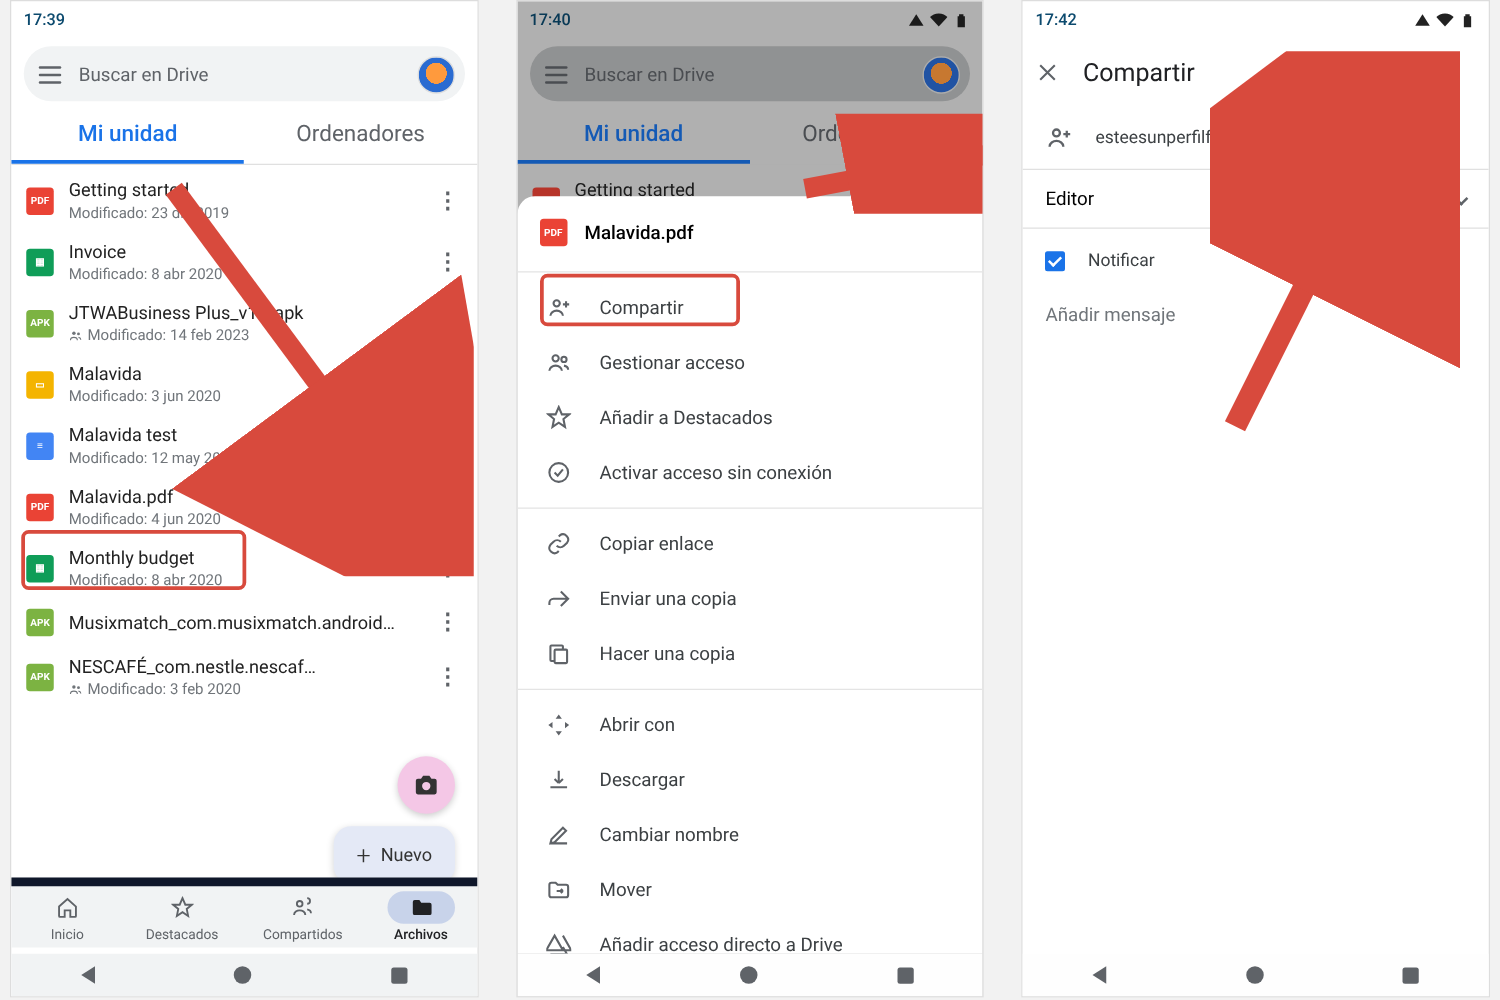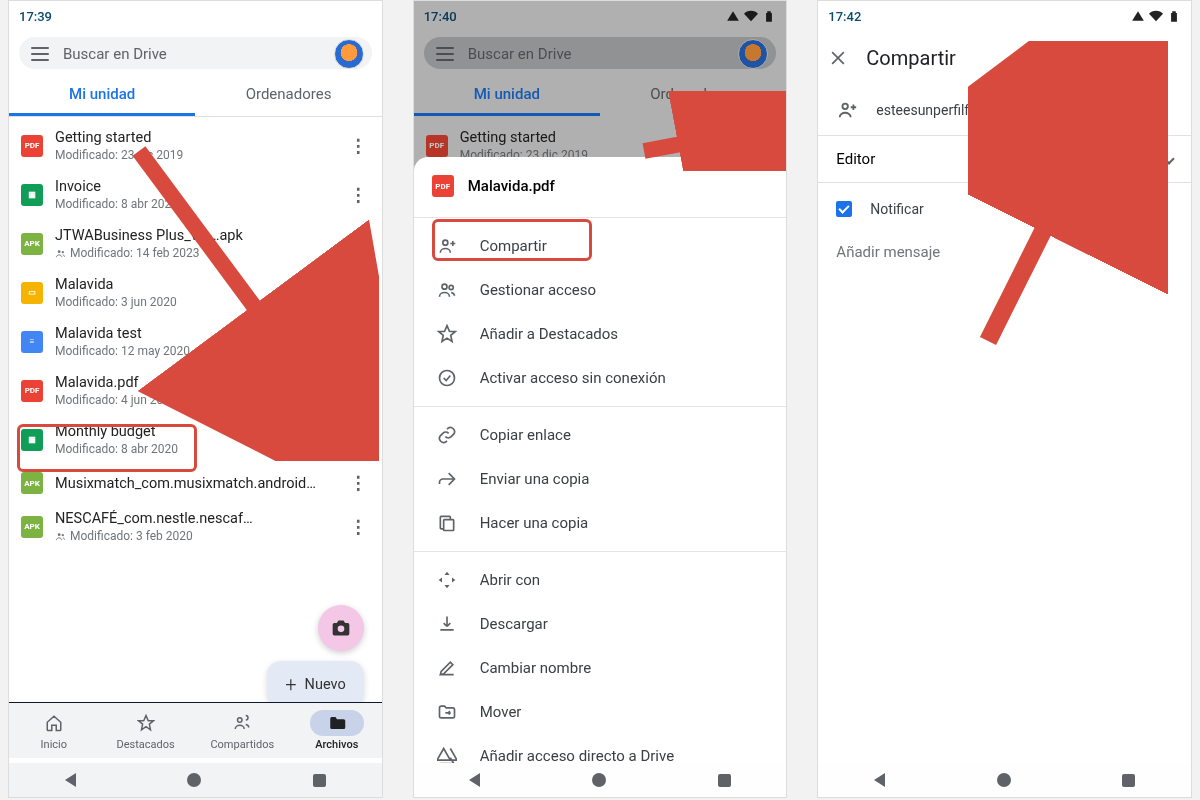--- a/index.html
+++ b/index.html
@@ -1,48 +1,48 @@
 <!DOCTYPE html>
 <html><head>
 <meta charset="utf-8">
 <style>
   * { box-sizing: border-box; margin:0; padding:0; }
   html,body { width:1200px; height:800px; font-family: Roboto, Arial, sans-serif; background:#f2f2f2; }
   body { display:flex; gap:30px; padding:0 8px; }
   .phone { width:378px; height:798px; background:#fff; position:relative; overflow:hidden; border:1px solid #ddd;}
   .statusbar { height:26px; display:flex; align-items:center; justify-content:space-between; padding:4px 10px 0 10px; font-size:13px; font-weight:500; color:#0c4a6e; }
   .statusbar .sb-right { display:flex; align-items:center; gap:4px; }
-  .searchbar { margin:10px 10px 0 10px; height:32px; background:#f1f3f4; border-radius:22px; display:flex; align-items:center; padding:1px 8px 0 12px; gap:14px;}
+  .searchbar { margin:10px 10px 0 10px; height:44px; background:#f1f3f4; border-radius:22px; display:flex; align-items:center; padding:1px 8px 0 12px; gap:14px;}
   .dim .searchbar { background:#b9bbbc; }
   .hamburger { width:18px; height:14px; display:flex; flex-direction:column; justify-content:space-between;}
   .hamburger div{ height:2px; background:#5f6368; border-radius:1px;}
   .searchtext { flex:1; font-size:15px; color:#5f6368; }
   .avatar { width:30px; height:30px; border-radius:50%; background:radial-gradient(circle at 50% 45%, #ff9a3d 0 40%, #2a6bd1 41% 100%); border:1px solid #ddd;}
   .tabs { display:flex; margin-top:6px; border-bottom:1px solid #e0e0e0;}
-  .tab { flex:1; text-align:center; padding:10px 0; font-size:15px; color:#5f6368;}
+  .tab { flex:1; text-align:center; padding:10px 0; font-size:18px; color:#5f6368;}
   .tab.active { color:#1a73e8; border-bottom:3px solid #1a73e8; font-weight:500;}
   .filelist { padding:4px 0; }
   .file { display:flex; align-items:center; padding:8px 12px; gap:12px; position:relative;}
   .fileicon { width:22px; height:22px; border-radius:3px; display:flex; align-items:center; justify-content:center; font-size:8px; color:#fff; font-weight:bold; flex-shrink:0;}
   .ic-pdf { background:#ea4335; }
   .ic-sheet{ background:#0f9d58; }
   .ic-apk { background:#7cb342; }
   .ic-slide{ background:#f4b400; }
   .ic-doc { background:#4285f4; }
   .fileinfo { flex:1; min-width:0; }
   .fname { font-size:14.5px; color:#222; white-space:nowrap; overflow:hidden; text-overflow:ellipsis;}
   .fmeta { font-size:12px; color:#70757a; margin-top:2px; display:flex; align-items:center; gap:4px;}
   .shared-icon{ width:11px; height:11px; }
   .dots { width:24px; text-align:center; font-size:18px; color:#5f6368; font-weight:bold; line-height:14px; letter-spacing:-1px;}
   .dots::before{content:"⋮"}
   .highlight-box{ position:absolute; border:3px solid #d84a3d; border-radius:6px; pointer-events:none;}
   .fab-cam{ position:absolute; right:18px; bottom:146px; width:46px; height:46px; border-radius:50%; background:#f4c7e6; display:flex; align-items:center; justify-content:center; box-shadow:0 2px 6px rgba(0,0,0,.2);}
   .fab-new{ position:absolute; right:18px; bottom:90px; height:46px; padding:0 18px; border-radius:14px; background:#e4e9f6; display:flex; align-items:center; gap:8px; font-size:14.5px; color:#333; box-shadow:0 2px 6px rgba(0,0,0,.15);}
   .plus{ font-size:20px; font-weight:300;}
-  .bottomnav{ position:absolute; bottom:39px; left:0; right:0; height:56px; background:#f1f3f4; display:flex; align-items:center; justify-content:space-around; border-top:1px solid #0f172a;}
+  .bottomnav{ position:absolute; bottom:39px; left:0; right:0; height:56px; background:#f1f3f4; display:flex; align-items:center; justify-content:space-around; border-top:7px solid #0f172a;}
   .bn-item{ display:flex; flex-direction:column; align-items:center; gap:2px; font-size:11px; color:#5f6368;}
   .bn-item.active{ color:#202124; font-weight:500;}
   .bn-item.active .bn-pill{ background:#c8d3ea; }
   .bn-pill{ width:54px; height:26px; border-radius:13px; display:flex; align-items:center; justify-content:center;}
   .navbar{ position:absolute; bottom:0; left:0; right:0; height:34px; background:#f1f3f4; display:flex; align-items:center; justify-content:space-around;}
   .navbar.nv-white{ background:#fefefe;}
   .nav-tri{ width:0;height:0;border-top:7px solid transparent;border-bottom:7px solid transparent;border-right:11px solid #5f6368;}
   .nav-circ{ width:14px;height:14px;border-radius:50%;background:#5f6368;}
   .nav-sq{ width:13px;height:13px;background:#5f6368;border-radius:2px;}
 

